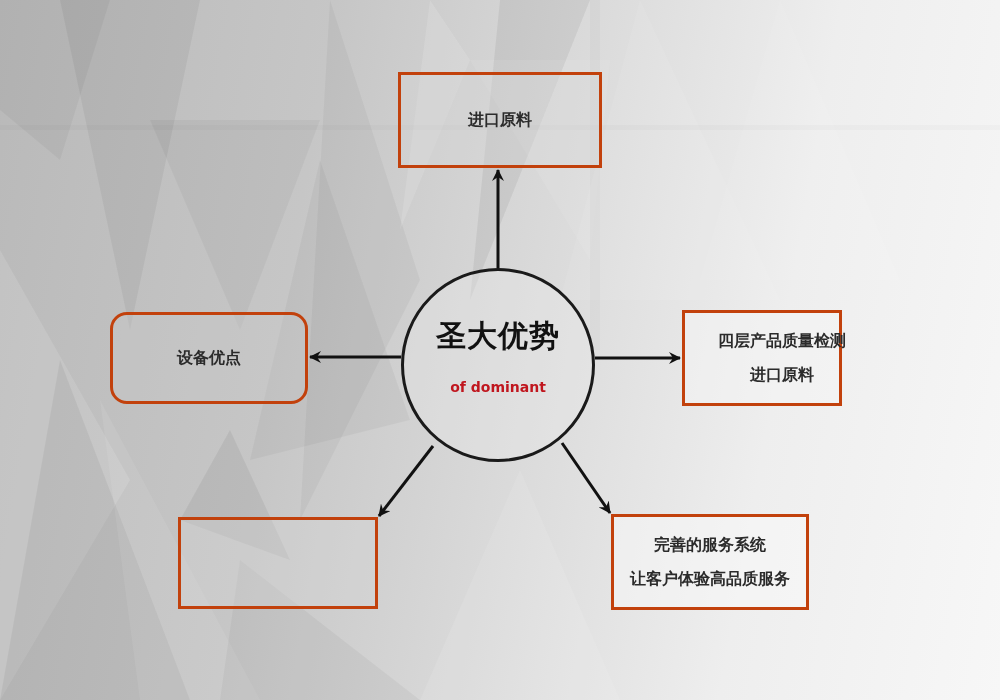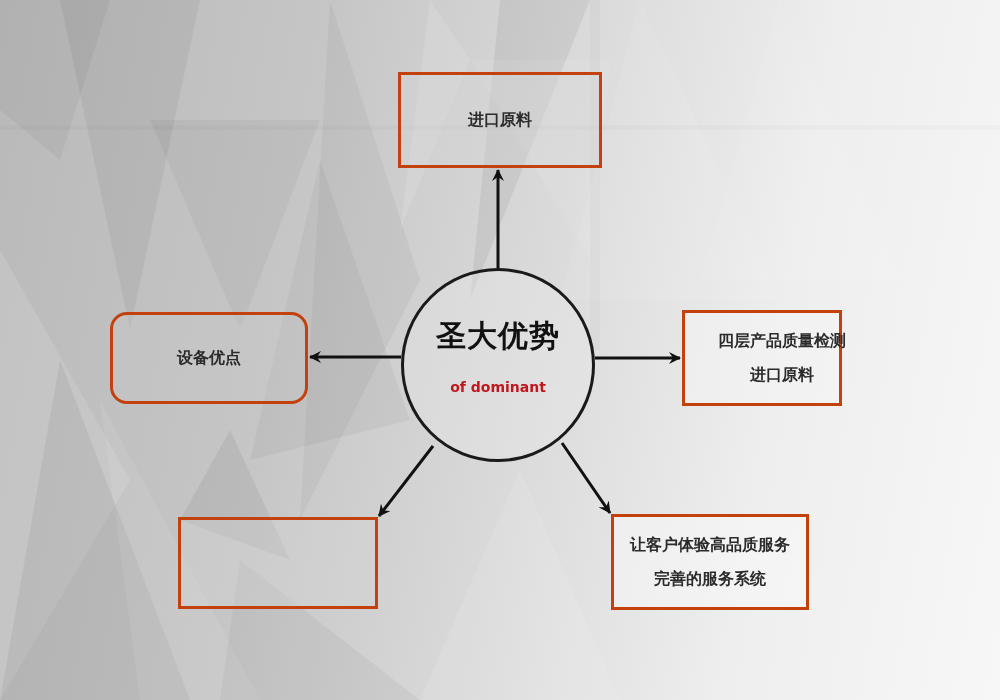--- a/index.html
+++ b/index.html
@@ -86,15 +86,15 @@
 
 <div class="box" style="left:682px; top:310px; width:160px; height:96px; background: rgba(245,245,245,0.5); padding-left: 40px;">
   <span class="line">四层产品质量检测</span>
   <span class="line">进口原料</span>
 </div>
 
 <div class="box" style="left:178px; top:517px; width:200px; height:92px; background: rgba(215,215,215,0.35);">
 </div>
 
 <div class="box" style="left:611px; top:514px; width:198px; height:96px; background: rgba(250,250,250,0.5);">
+  <span class="line">完善的服务系统</span>
   <span class="line">让客户体验高品质服务</span>
-  <span class="line">完善的服务系统</span>
 </div>
 
 </body></html>

